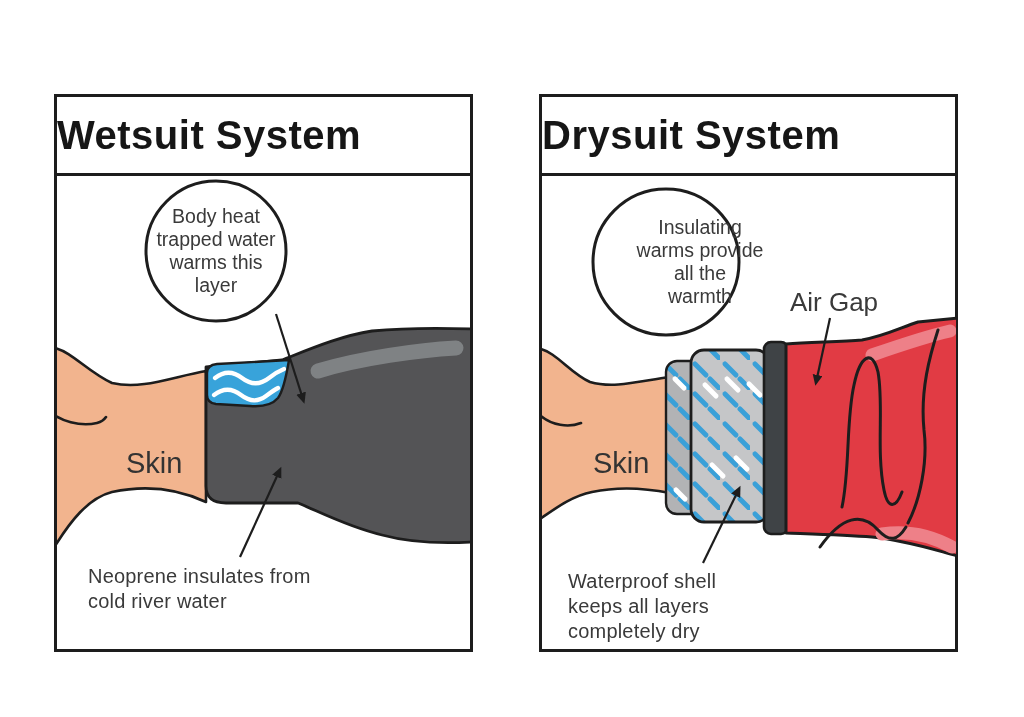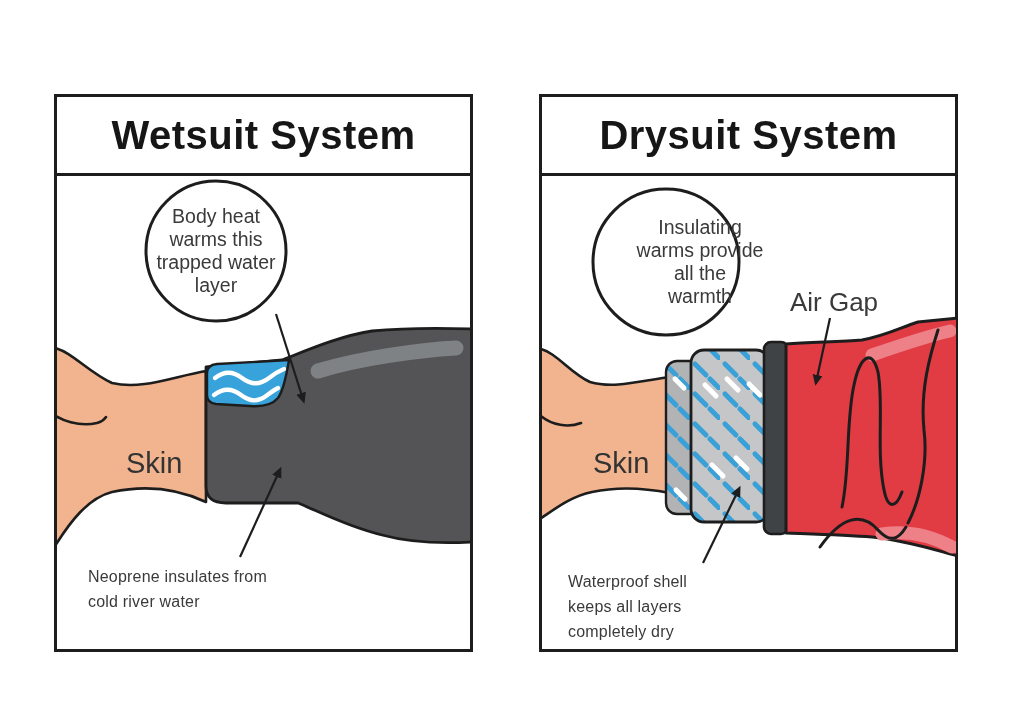--- a/index.html
+++ b/index.html
@@ -9,35 +9,35 @@
     font-family:"Liberation Sans", sans-serif;
   }
   .panel {
     position:absolute; top:94px; width:419px; height:558px;
     border:3px solid var(--ink,#1d1d1d); background:#ffffff; box-sizing:border-box;
   }
   #panel-wetsuit { left:54px; }
   #panel-drysuit { left:539px; }
   .panel-header {
     height:76px; border-bottom:3px solid var(--ink,#1d1d1d);
-    display:flex; align-items:center; justify-content:center;
+    display:flex; align-items:center; justify-content:flex-start;
   }
   .panel-title {
     font-size:40px; font-weight:bold; color:var(--title,#161616); letter-spacing:0.5px;
   }
   .svg-layer { position:absolute; left:0; top:0; pointer-events:none; }
   .label { position:absolute; color:var(--text,#3a3a3a); }
   .callout-text { text-align:center; font-size:19.5px; line-height:23px; }
   #callout-wetsuit { left:136px; top:205px; width:160px; }
   #callout-drysuit { left:620px; top:216px; width:160px; }
   .skin-label { font-size:29px; color:#333333;margin-top:28px; }
   #skin-wetsuit { left:126px; top:419px; }
   #skin-drysuit { left:593px; top:419px; }
   #airgap-label { left:786px; top:287px; width:96px; text-align:center; font-size:26px; }
-  .caption { font-size:16px; line-height:25px; letter-spacing:0.2px; }
+  .caption { font-size:20px; line-height:25px; letter-spacing:0.2px; }
   #caption-wetsuit { left:88px; top:564px; }
   #caption-drysuit { left:568px; top:569px; }
   .line { display:block; }
 
   
   .arm { fill:var(--skin,#F2B48E); stroke:var(--ink,#1d1d1d); stroke-width:2.6; stroke-linejoin:round; }
   .crease { fill:none; stroke:var(--ink,#1d1d1d); stroke-width:2.6; stroke-linecap:round; }
   .suit { fill:var(--wetsuit,#545456); stroke:var(--ink,#1d1d1d); stroke-width:2.8; stroke-linejoin:round; }
   .suit-highlight { fill:none; stroke:var(--wetsuit_highlight,#7F8284); stroke-width:15; stroke-linecap:round; }
   .water { fill:var(--water_blue,#38A3DA); stroke:var(--ink,#1d1d1d); stroke-width:2.4; stroke-linejoin:round; }
@@ -134,22 +134,22 @@
       <path class="squiggle" d="M 938,330 C 930,355 920,390 924,430 C 928,462 920,500 908,523"></path>
       <path class="squiggle" d="M 820,547 C 842,516 862,512 878,530 C 890,543 898,540 906,527"></path>
       <circle class="callout-circle" cx="666" cy="262" r="73"></circle>
       <line class="arrow" x1="830" y1="318" x2="817" y2="378"></line>
       <line class="arrow" x1="703" y1="563" x2="737" y2="493"></line>
     </g>
   </svg>
 
   <div class="label callout-text" id="callout-wetsuit">
     <span class="line">Body heat</span>
+    <span class="line">trapped water</span>
     <span class="line">warms this</span>
-    <span class="line">trapped water</span>
     <span class="line">layer</span>
   </div>
 
   <div class="label callout-text" id="callout-drysuit">
     <span class="line">Insulating</span>
     <span class="line">warms provide</span>
     <span class="line">all the</span>
     <span class="line">warmth</span>
   </div>
 

